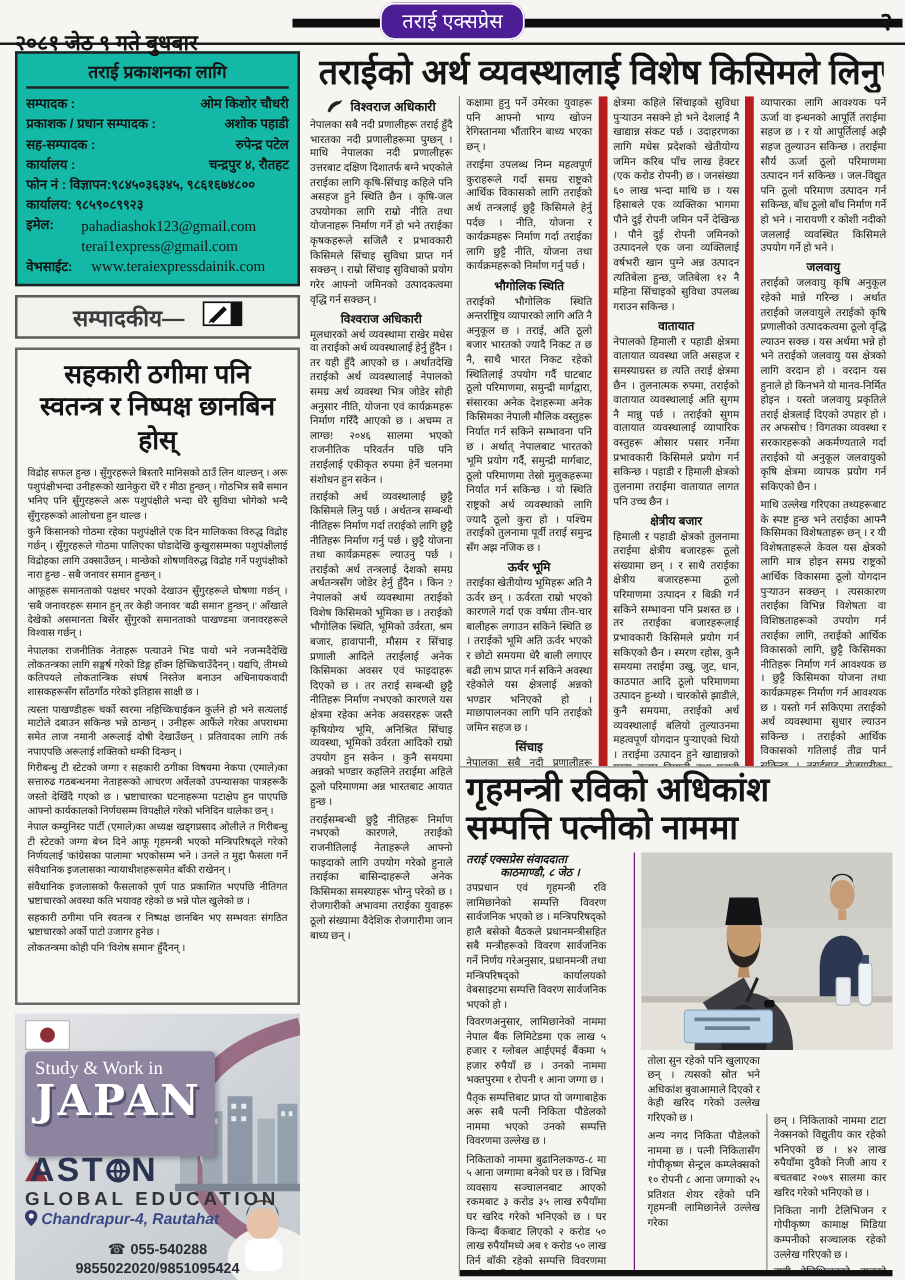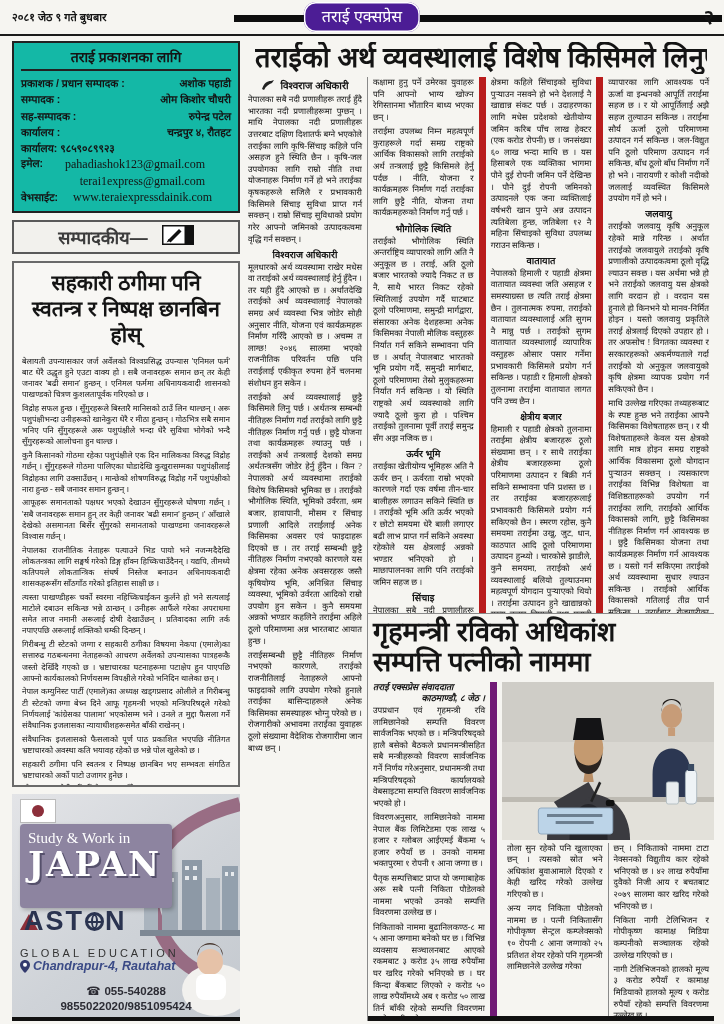--- a/index.html
+++ b/index.html
@@ -2,40 +2,40 @@
 <html><head>
 <meta charset="utf-8">
 <style>
   html,body{margin:0;padding:0;}
   body{width:724px;height:1024px;overflow:hidden;background:#e9e8e4;
        font-family:"Liberation Sans","DejaVu Sans",sans-serif;color:#141414;}
   .page{position:relative;width:724px;height:1024px;background:#f6f5f1;}
 
   
   .masthead{position:relative;height:34px;border-bottom:2px solid #1b1b1b;}
-  .mast-date{position:absolute;left:12px;top:9px;font-size:11px;font-weight:bold;}
+  .mast-date{position:absolute;left:12px;top:22px;font-size:17px;font-weight:bold;}
   .mast-strip{position:absolute;left:234px;right:2px;top:15px;height:7px;background:#0e0e0e;}
   .mast-pill{position:absolute;left:50%;transform:translateX(-50%);top:2px;background:#4c1d95;color:#fff;
              font-size:16px;font-weight:normal;padding:3px 18px 5px;border-radius:12px;
              box-shadow:inset 0 0 0 1.5px #fff;white-space:nowrap;}
   .mast-page{position:absolute;right:10px;top:3px;font-size:20px;font-weight:bold;}
 
   
   .content{display:flex;gap:8px;padding:5px 10px 0 12px;height:980px;}
   .leftcol{width:228px;flex:none;display:flex;flex-direction:column;}
   .rightcol{flex:1;min-width:0;display:flex;flex-direction:column;}
 
   
   .pub-box{border:2px solid #222;background:#14b8a6;padding:3px 7px 6px;flex:none;}
   .pub-title{text-align:center;font-size:14px;font-weight:bold;border-bottom:2px solid #222;padding:1px 0 3px;margin-bottom:4px;}
   .pub-row{display:flex;justify-content:space-between;font-size:10.5px;font-weight:bold;line-height:1.55;}
   .pub-line{font-size:10.5px;font-weight:bold;line-height:1.55;}
   .pub-email-row{display:flex;font-size:10.5px;line-height:1.4;}
   .pub-email-label{font-weight:bold;min-width:44px;}
-  .pub-emails{font-family:"Liberation Serif","DejaVu Serif",serif;font-size:12px;text-align:right;}
+  .pub-emails{font-family:"Liberation Serif","DejaVu Serif",serif;font-size:12px;}
   .pub-web-row{display:flex;font-size:10.5px;align-items:baseline;}
   .pub-web{font-family:"Liberation Serif","DejaVu Serif",serif;font-size:12px;margin-left:8px;}
 
   
   .ed-label-box{border:2px solid #5a5a5a;margin-top:7px;padding:3px 8px;display:flex;align-items:center;
                 justify-content:center;gap:14px;flex:none;background:#f2f1ed;}
   .ed-label{font-size:18px;font-weight:bold;color:#3c3c3c;}
   .ed-box{border:2px solid #6a6a6a;margin-top:7px;padding:5px 8px;background:#f8f7f4;height:512px;overflow:hidden;flex:none;}
   .ed-headline{text-align:center;font-size:21px;font-weight:bold;line-height:1.25;margin:2px 4px 7px;}
   .bp{font-size:8px;line-height:1.4;text-align:justify;margin:0 0 2.5px;
@@ -52,23 +52,23 @@
            box-shadow:2px 2px 4px rgba(0,0,0,.25);padding:6px 8px 0;box-sizing:border-box;}
   .ad-line1{color:#fff;font-size:15px;font-family:"Liberation Serif","DejaVu Serif",serif;}
   .ad-line2{color:#fff;font-size:34px;font-weight:bold;letter-spacing:2px;line-height:1.05;
             text-shadow:2px 2px 0 #55506b;font-family:"DejaVu Serif","Liberation Serif",serif;}
   .ad-brand-wrap{position:absolute;left:8px;bottom:44px;}
   .ad-brand{font-size:27px;font-weight:bold;color:#2a3350;letter-spacing:2px;line-height:1;display:flex;align-items:center;}
   .ad-brand .tri{width:0;height:0;border-left:9px solid transparent;border-right:9px solid transparent;border-bottom:16px solid #8c2f3a;margin-right:-14px;}
   .globe-o{display:inline-block;width:19px;height:19px;border:3px solid #2a3350;border-radius:50%;margin:0 1px;position:relative;box-sizing:border-box;}
   .globe-o:before{content:"";position:absolute;left:50%;top:-1px;bottom:-1px;width:7px;margin-left:-3.5px;border:2px solid #2a3350;border-radius:50%;box-sizing:border-box;}
   .globe-o:after{content:"";position:absolute;left:-1px;right:-1px;top:50%;height:2px;margin-top:-1px;background:#2a3350;}
-  .ad-brand-sub{font-size:11px;letter-spacing:3px;color:#333;font-weight:normal;margin-top:12px;}
+  .ad-brand-sub{font-size:15px;letter-spacing:3px;color:#333;font-weight:bold;margin-top:1px;}
   .ad-contact{position:absolute;left:8px;right:8px;bottom:4px;text-align:center;}
-  .ad-address{font-size:12.5px;font-weight:bold;font-style:italic;color:#3a4a86;display:flex;align-items:center;justify-content:flex-start;gap:3px;}
+  .ad-address{font-size:12.5px;font-weight:bold;font-style:italic;color:#3a4a86;display:flex;justify-content:flex-start;gap:3px;}
   .ad-phone,.ad-mobile{font-size:11.5px;font-weight:bold;color:#2c2c34;line-height:1.25;display:flex;align-items:center;justify-content:center;gap:4px;}
 
   
   .main-headline{flex:none;text-align:center;font-size:28px;font-weight:900;line-height:1.15;margin:1px 0 3px;
                  white-space:nowrap;overflow:hidden;transform:scaleX(.97);transform-origin:center;}
   .article-grid{flex:1;display:flex;min-height:0;}
   .ncol{padding:0 5px;overflow:hidden;}
   .ncol .bp{font-size:8.3px;}
   .macol1{width:114px;flex:none;border-right:1px solid #8a8a8a;padding-left:0;}
   .right-three{flex:1;display:flex;flex-direction:column;min-width:0;}
@@ -76,29 +76,29 @@
   .three-cols .ncol{flex:1;min-width:0;}
   .three-cols .ncol + .ncol{border-left:7px solid #b91c1c;}
   .byline-row{display:flex;align-items:center;gap:5px;justify-content:center;margin:1px 0 2px;}
   .byline-name{font-size:10px;font-weight:bold;}
 
   
   .second-article{flex:1;border-top:1px solid #8a8a8a;display:flex;flex-direction:column;min-height:0;
                   border-bottom:5px solid #111;padding-left:5px;}
   .second-headline{text-align:left;font-weight:900;font-size:27px;line-height:1.12;margin:3px 0 4px;flex:none;}
   .second-body{flex:1;display:flex;min-height:0;}
-  .sacol1{width:112px;flex:none;border-right:7px solid #701a75;padding-right:5px;overflow:hidden;}
+  .sacol1{width:112px;flex:none;border-right:1px solid #701a75;padding-right:22px;overflow:hidden;}
   .sacol1 .bp,.sa-two .bp{font-size:8.3px;}
   .sa-byline{font-size:9px;font-weight:bold;font-style:italic;line-height:1.3;}
-  .sa-byline.c{text-align:right;padding-left:6px;}
+  .sa-byline.c{text-align:center;padding-left:6px;}
   .sa-right{flex:1;display:flex;flex-direction:column;min-width:0;padding-left:5px;}
   .photo{flex:none;height:158px;background:#d8d6d0;position:relative;overflow:hidden;margin-bottom:3px;}
   .sa-two{flex:1;display:flex;min-height:0;}
   .sa-two .col{flex:1;min-width:0;padding:0 5px;overflow:hidden;}
-  .sa-two .col + .col{border-left:1px solid #8a8a8a;}
+  .sa-two .col + .col{border-left:1px solid #8a8a8a;margin-top:48px;}
 </style>
 </head>
 <body>
 
 <div class="page">
 
   <header class="masthead">
     <div class="mast-date">२०८१ जेठ ९ गते बुधबार</div>
     <div class="mast-strip"></div>
     <div class="mast-pill">तराई एक्सप्रेस</div>
@@ -106,36 +106,37 @@
   </header>
 
   <div class="content">
 
     <aside class="leftcol">
 
       <div class="pub-box">
         <div class="pub-title">तराई प्रकाशनका लागि</div>
         <div id="pub-rows">
             <div class="pub-row">
+              <span>सम्पादक :</span>
+              <span>ओम किशोर चौधरी</span>
+            </div>
+            <div class="pub-row">
               <span>प्रकाशक / प्रधान सम्पादक :</span>
               <span>अशोक पहाडी</span>
-            </div>
-            <div class="pub-row">
-              <span>सम्पादक :</span>
-              <span>ओम किशोर चौधरी</span>
             </div>
             <div class="pub-row">
               <span>सह-सम्पादक :</span>
               <span>रुपेन्द्र पटेल</span>
             </div>
             <div class="pub-row">
               <span>कार्यालय :</span>
               <span>चन्द्रपुर ४, रौतहट</span>
             </div>
           </div>
+        <div class="pub-line">फोन नं : विज्ञापन:९८४५०३६३४५, ९८६१६७४८००</div>
         <div class="pub-line">कार्यालय: ९८५९०८९९२३</div>
         <div class="pub-email-row">
           <span class="pub-email-label">इमेल:</span>
           <span class="pub-emails" id="pub-emails">
               <div>pahadiashok123@gmail.com</div>
               <div>terai1express@gmail.com</div>
             </span>
         </div>
         <div class="pub-web-row">
           <span class="pub-email-label">वेभसाईट:</span>
@@ -151,21 +152,20 @@
               <rect x="1.5" y="1.5" width="21" height="17" fill="#fff"></rect>
               <path d="M6 15 L17 4 L19.5 6.5 L8.5 17.5 Z" fill="#111"></path>
               <path d="M4.5 17.5 l2.2-3.4 1.8 1.8 z" fill="#111"></path>
             </svg>
         </span>
       </div>
 
       <div class="ed-box">
         <div class="ed-headline">सहकारी ठगीमा पनि स्वतन्त्र र निष्पक्ष छानबिन होस्</div>
         <div id="ed-body">
-            <p class="bp">बेलायती उपन्यासकार जर्ज अर्वेलको विश्वप्रसिद्ध उपन्यास 'एनिमल फर्म' बाट धेरै उद्धृत हुने एउटा वाक्य हो । सबै जनावरहरू समान छन् तर केही जनावर 'बढी समान' हुन्छन् । एनिमल फर्ममा अधिनायकवादी शासनको पाखण्डको चित्रण कुशलतापूर्वक गरिएको छ ।</p>
             <p class="bp">विद्रोह सफल हुन्छ । सुँगुरहरूले बिस्तारै मानिसको ठाउँ लिन थाल्छन् । अरू पशुपंक्षीभन्दा उनीहरूको खानेकुरा धेरै र मीठा हुन्छन् । गोठभित्र सबै समान भनिए पनि सुँगुरहरूले अरू पशुपंक्षीले भन्दा धेरै सुविधा भोगेको भन्दै सुँगुरहरूको आलोचना हुन थाल्छ ।</p>
             <p class="bp">कुनै किसानको गोठमा रहेका पशुपंक्षीले एक दिन मालिकका विरुद्ध विद्रोह गर्छन् । सुँगुरहरूले गोठमा पालिएका घोडादेखि कुखुरासम्मका पशुपंक्षीलाई विद्रोहका लागि उक्साउँछन् । मान्छेको शोषणविरुद्ध विद्रोह गर्ने पशुपंक्षीको नारा हुन्छ - सबै जनावर समान हुन्छन् ।</p>
             <p class="bp">आफूहरू समानताको पक्षधर भएको देखाउन सुँगुरहरूले घोषणा गर्छन् । 'सबै जनावरहरू समान हुन् तर केही जनावर 'बढी समान' हुन्छन् ।' आँखाले देखेको असमानता बिर्सेर सुँगुरको समानताको पाखण्डमा जनावरहरूले विश्वास गर्छन् ।</p>
             <p class="bp">नेपालका राजनीतिक नेताहरू पत्याउने भिड पायो भने नजन्मदैदेखि लोकतन्त्रका लागि सङ्घर्ष गरेको डिङ्ग हाँक्न हिच्किचाउँदैनन् । यद्यपि, तीमध्ये कतिपयले लोकतान्त्रिक संघर्ष निस्तेज बनाउन अधिनायकवादी शासकहरूसँग साँठगाँठ गरेको इतिहास साक्षी छ ।</p>
             <p class="bp">त्यस्ता पाखण्डीहरू चर्को स्वरमा नहिच्किचाईकन कुर्लने हो भने सत्यलाई माटोले दबाउन सकिन्छ भन्ने ठान्छन् । उनीहरू आफैंले गरेका अपराधमा समेत लाज नमानी अरूलाई दोषी देखाउँछन् । प्रतिवादका लागि तर्क नपाएपछि अरूलाई शक्तिको धम्की दिन्छन् ।</p>
             <p class="bp">गिरीबन्धु टी स्टेटको जग्गा र सहकारी ठगीका विषयमा नेकपा (एमाले)का सत्तारुढ गठबन्धनमा नेताहरूको आचरण अर्वेलको उपन्यासका पात्रहरूकै जस्तो देखिँदै गएको छ । भ्रष्टाचारका घटनाहरूमा पटाक्षेप हुन पाएपछि आफ्नो कार्यकालको निर्णयसम्म विपक्षीले गरेको भनिदिन थालेका छन् ।</p>
             <p class="bp">नेपाल कम्युनिस्ट पार्टी (एमाले)का अध्यक्ष खड्गप्रसाद ओलीले त गिरीबन्धु टी स्टेटको जग्गा बेच्न दिने आफू गृहमन्त्री भएको मन्त्रिपरिषद्ले गरेको निर्णयलाई 'कांग्रेसका पालामा' भएकोसम्म भने । उनले त मुद्दा फैसला गर्ने संवैधानिक इजलासका न्यायाधीशहरूसमेत बाँकी राखेनन् ।</p>
             <p class="bp">संवैधानिक इजलासको फैसलाको पूर्ण पाठ प्रकाशित भएपछि नीतिगत भ्रष्टाचारको अवस्था कति भयावह रहेको छ भन्ने पोल खुलेको छ ।</p>
             <p class="bp">सहकारी ठगीमा पनि स्वतन्त्र र निष्पक्ष छानबिन भए सम्भवतः संगठित भ्रष्टाचारको अर्को पाटो उजागर हुनेछ ।</p>
             <p class="bp">लोकतन्त्रमा कोही पनि 'विशेष समान' हुँदैनन् ।</p>

